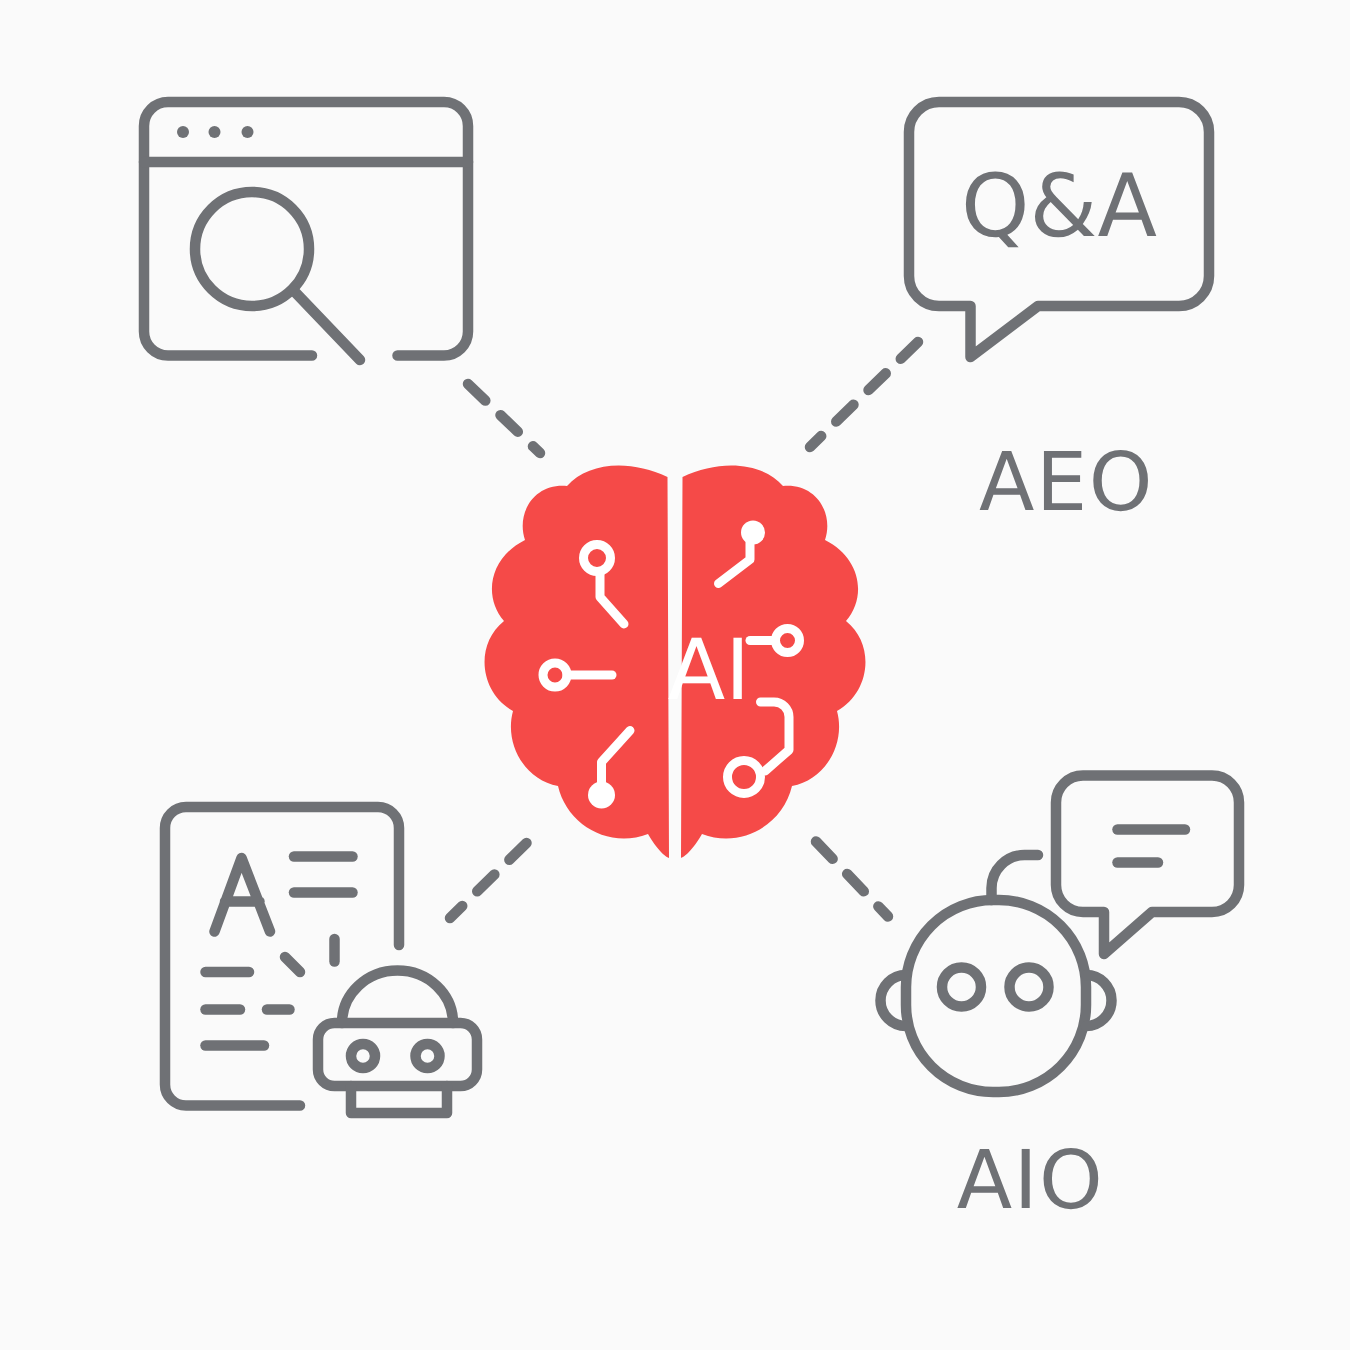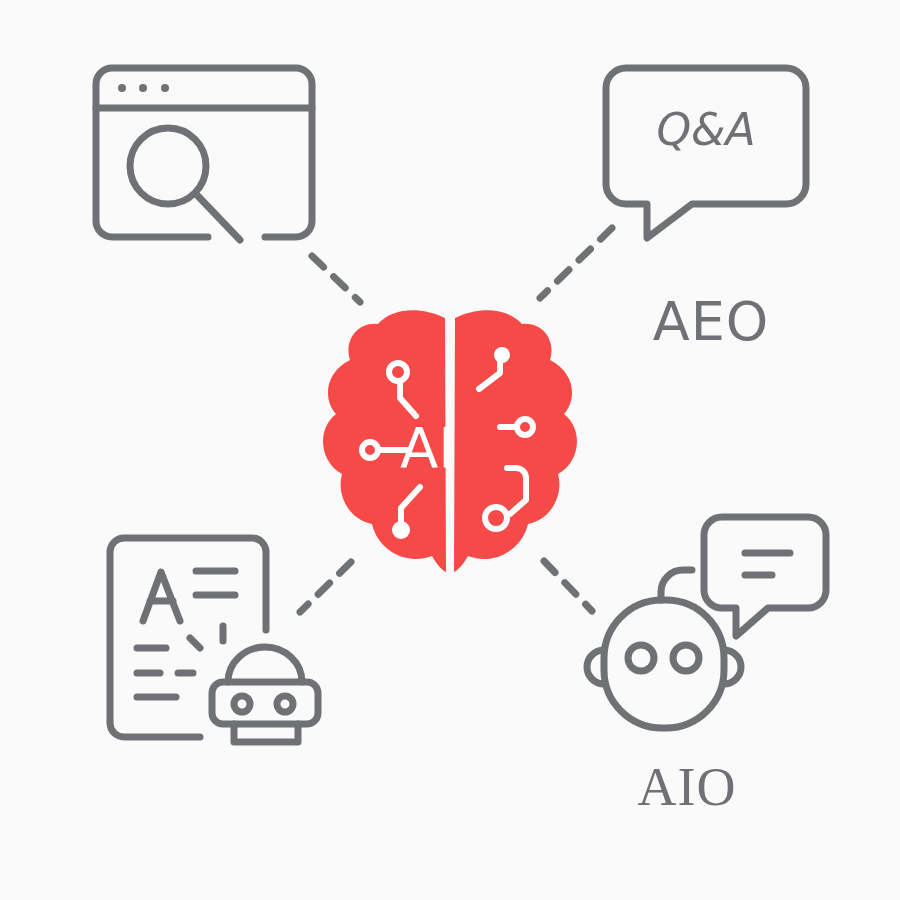--- a/index.html
+++ b/index.html
@@ -87,22 +87,22 @@
       <circle cx="525" cy="427" r="8"></circle>
       <line x1="500" y1="427" x2="517" y2="427"></line>
       <path d="M507 468 H516 a10 10 0 0 1 10 10 V500 L510 514"></path>
       <circle cx="496" cy="518" r="11"></circle>
     </g>
     <circle cx="502" cy="355" r="8" fill="#ffffff"></circle>
     <circle cx="401" cy="530" r="9" fill="#ffffff"></circle>
   </g>
 </svg>
 
-<div style="position:absolute;left:400px;top:420px;width:100px;text-align:left;color:#ffffff;font-size:56px;line-height:1;">AI</div>
+<div style="position:absolute;left:400px;top:420px;width:100px;text-align:right;color:#ffffff;font-size:56px;line-height:1;">AI</div>
 
-<div style="position:absolute;left:606px;top:108px;width:200px;text-align:center;color:#6f7175;font-size:44px;line-height:1;font-style:italic;">Q&amp;A</div>
+<div style="position:absolute;left:606px;top:108px;width:200px;text-align:center;color:#6f7175;font-size:58px;line-height:1;">Q&amp;A</div>
 
 <div style="position:absolute;left:0;top:0;width:0;height:0;overflow:hidden;">A</div>
 
 <div class="label" style="left:601px;top:261px;margin-top:34px;">AEO</div>
-<div class="label" style="left:577px;top:760px;font-family:Liberation Serif, serif;">AIO</div>
+<div class="label" style="left:577px;top:760px;">AIO</div>
 
 </div>
 
 </body></html>

